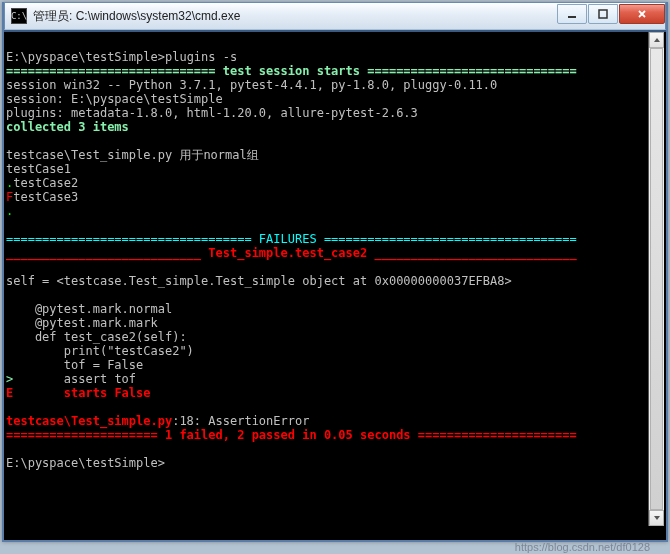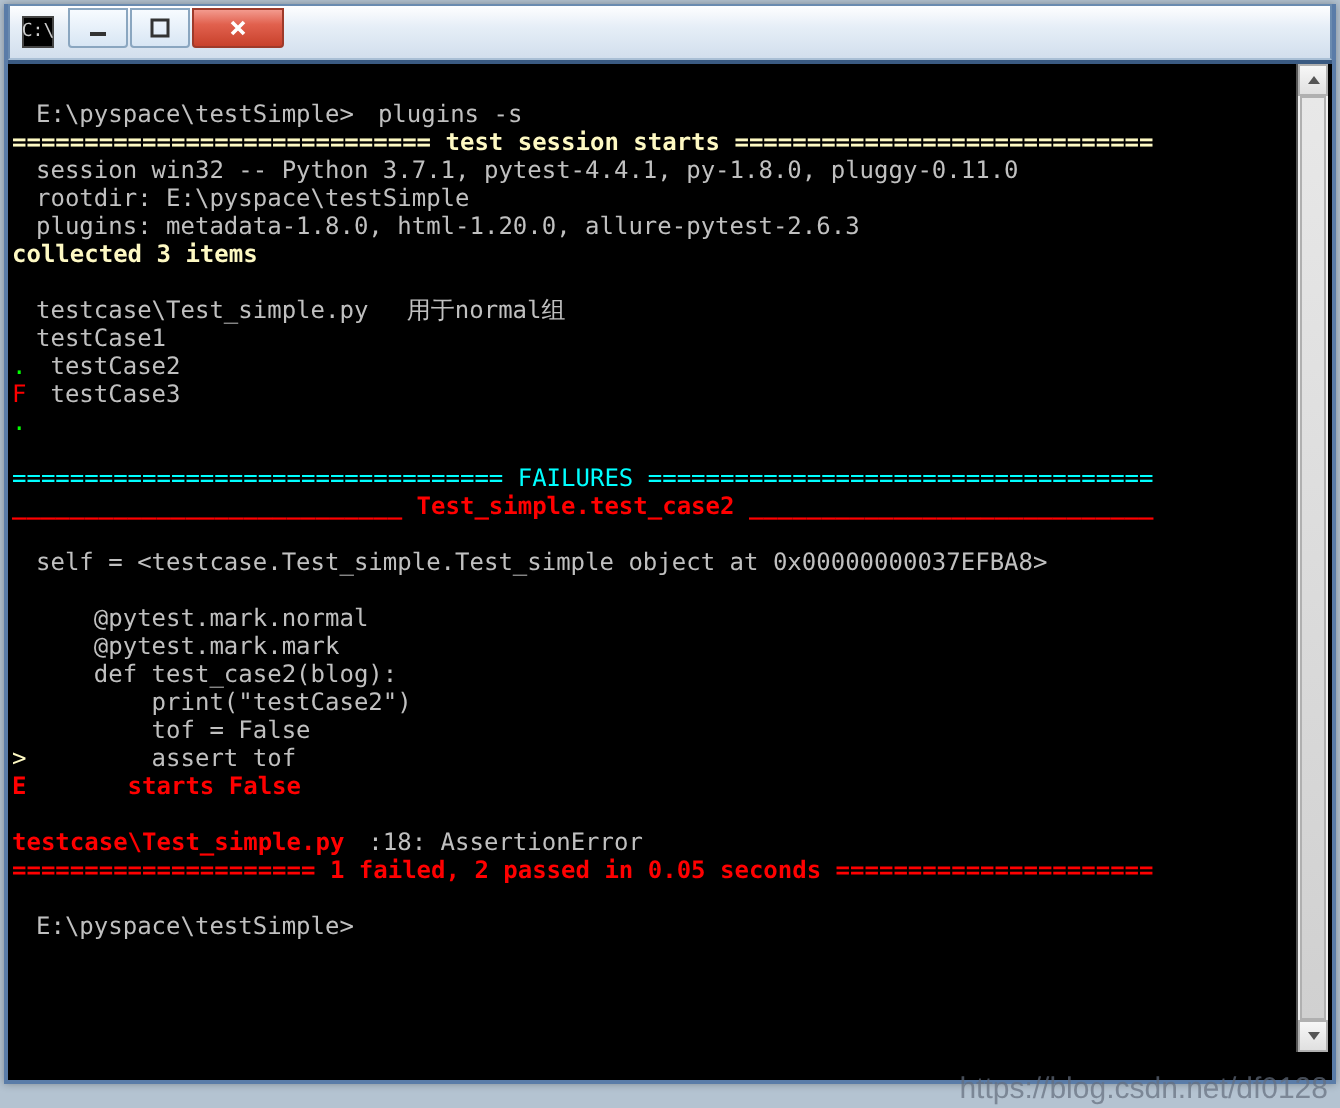--- a/index.html
+++ b/index.html
@@ -74,30 +74,30 @@
       background: #000;
       padding: 4px 2px 2px 2px;
       font-family: "SimSun", "NSimSun", "Consolas", monospace;
       font-size: 12px;
       line-height: 14px;
       color: #c0c0c0;
       white-space: pre;
       overflow: hidden;
       border-top: 2px solid #3a5a82;
     }
-    .wh { color: #fef9c3; }
-    .gr { color: #c0c0c0; margin-left: 12px; }
+    .wh { color: #86efac; }
+    .gr { color: #c0c0c0; }
     .cy { color: #00ffff; }
     .gn { color: #00ff00; }
     .rd { color: #ff0000; }
     .br { font-weight: bold; }
     .watermark {
       position: absolute;
-      bottom: 1px; right: 6px;
-      font-size: 15px;
+      bottom: 1px; right: 20px;
+      font-size: 11px;
       color: rgba(100,110,125,0.7);
       font-family: Arial, sans-serif;
     }
     .scrollbar-gutter {
       position: absolute;
       right: 2px; top: 30px; bottom: 14px;
       width: 16px;
       background: #f0f0f0;
       border-left: 1px solid #555;
     }
@@ -120,20 +120,21 @@
       background: linear-gradient(#e8e8e8,#d0d0d0);
       border: 1px solid #b0b0b0;
     }
   </style>
 </head>
 <body>
 
 <div class="window">
   <div class="titlebar">
     <span class="icon">C:\</span>
+    <span class="title-text">管理员: C:\windows\system32\cmd.exe</span>
     <div class="window-btns">
       <div class="win-btn">
         <svg viewBox="0 0 10 10">
             <rect x="1" y="7" width="8" height="2" fill="#333"></rect>
           </svg>
       </div>
       <div class="win-btn">
         <svg viewBox="0 0 10 10">
             <rect x="1" y="1" width="8" height="8" fill="none" stroke="#333" stroke-width="1.5"></rect>
           </svg>
@@ -143,38 +144,38 @@
             <path d="M2 2 L8 8 M8 2 L2 8" stroke="#fff" stroke-width="1.8"></path>
           </svg>
       </div>
     </div>
   </div>
 
   <div class="terminal">
 <span class="gr">E:\pyspace\testSimple&gt;</span><span class="gr">plugins -s</span>
 <span class="wh br">============================= test session starts =============================</span>
 <span class="gr">session win32 -- Python 3.7.1, pytest-4.4.1, py-1.8.0, pluggy-0.11.0</span>
-<span class="gr">rootdir: E:\pyspace\testSimple</span>
+<span class="gr">session: E:\pyspace\testSimple</span>
 <span class="gr">plugins: metadata-1.8.0, html-1.20.0, allure-pytest-2.6.3</span>
 <span class="wh br">collected 3 items</span>
 
 <span class="gr">testcase\Test_simple.py </span><span class="gr">用于normal组</span>
 <span class="gr">testCase1</span>
 <span class="gn">.</span><span class="gr">testCase2</span>
 <span class="rd">F</span><span class="gr">testCase3</span>
 <span class="gn">.</span>
 
 <span class="cy">================================== FAILURES ===================================</span>
 <span class="rd br">___________________________ Test_simple.test_case2 ____________________________</span>
 
 <span class="gr">self = &lt;testcase.Test_simple.Test_simple object at 0x00000000037EFBA8&gt;</span>
 
 <span class="gr">    @pytest.mark.normal</span>
 <span class="gr">    @pytest.mark.mark</span>
-<span class="gr">    def test_case2(blog):</span>
+<span class="gr">    def test_case2(self):</span>
 <span class="gr">        print("testCase2")</span>
 <span class="gr">        tof = False</span>
 <span class="wh">&gt;</span><span class="gr">       assert tof</span>
 <span class="rd br">E</span><span class="rd br">       starts False</span>
 
 <span class="rd br">testcase\Test_simple.py</span><span class="gr">:18: AssertionError</span>
 <span class="rd br">===================== 1 failed, 2 passed in 0.05 seconds ======================</span>
 
 <span class="gr">E:\pyspace\testSimple&gt;</span>
   </div>

